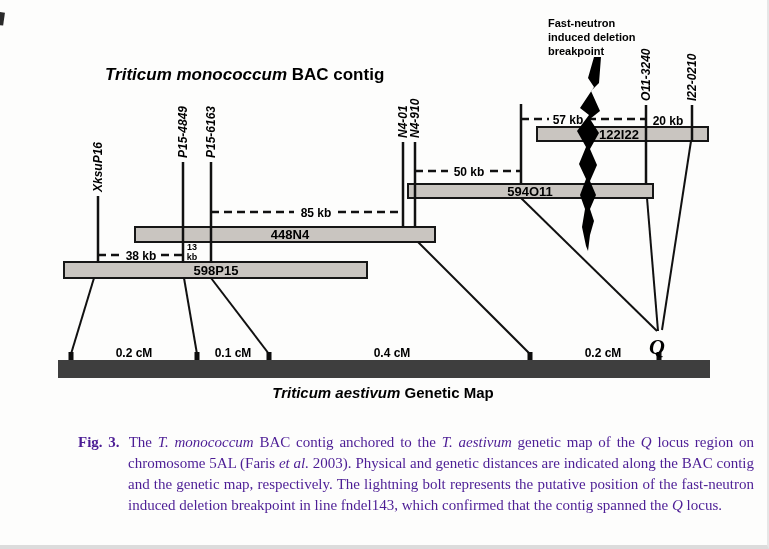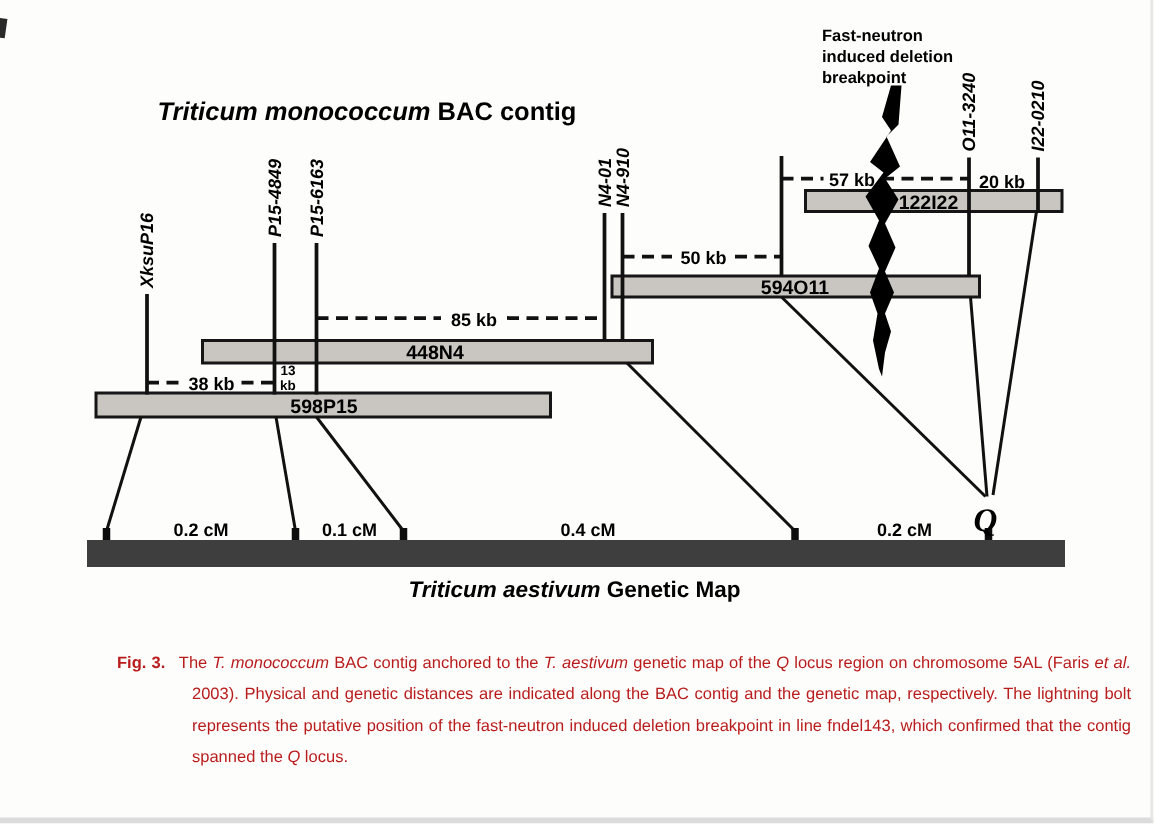--- a/index.html
+++ b/index.html
@@ -29,22 +29,22 @@
   .rlabel{font:italic bold 12px "Liberation Sans",sans-serif;fill:#000;}
   .dlabel{font:bold 12px "Liberation Sans",sans-serif;fill:#000;text-anchor:middle;}
   .slabel{font:bold 9px "Liberation Sans",sans-serif;fill:#000;text-anchor:middle;}
   .blabel{font:bold 13px "Liberation Sans",sans-serif;fill:#000;text-anchor:middle;}
   .cmlabel{font:bold 12px "Liberation Sans",sans-serif;fill:#000;text-anchor:middle;}
   .qlabel{font:italic bold 22px "Liberation Serif",serif;fill:#000;text-anchor:middle;}
   .maptitle{font:bold 15px "Liberation Sans",sans-serif;fill:#000;text-anchor:middle;}
 
   .caption{
     position:absolute;left:78px;top:432px;width:626px;
-    font-family:Liberation Sans, sans-serif;
-    font-size:11px;line-height:21px;color:#b91c1c;
+    font-family:Liberation Serif, serif;
+    font-size:15px;line-height:21px;color:#4c1d95;
     text-align:justify;
     padding-left:50px;text-indent:-50px;
   }
   .cap-label{font-weight:bold;margin-right:9px;}
   .caption .it{font-style:italic;}
 </style>
 </head>
 <body>
 
 <div class="page">

